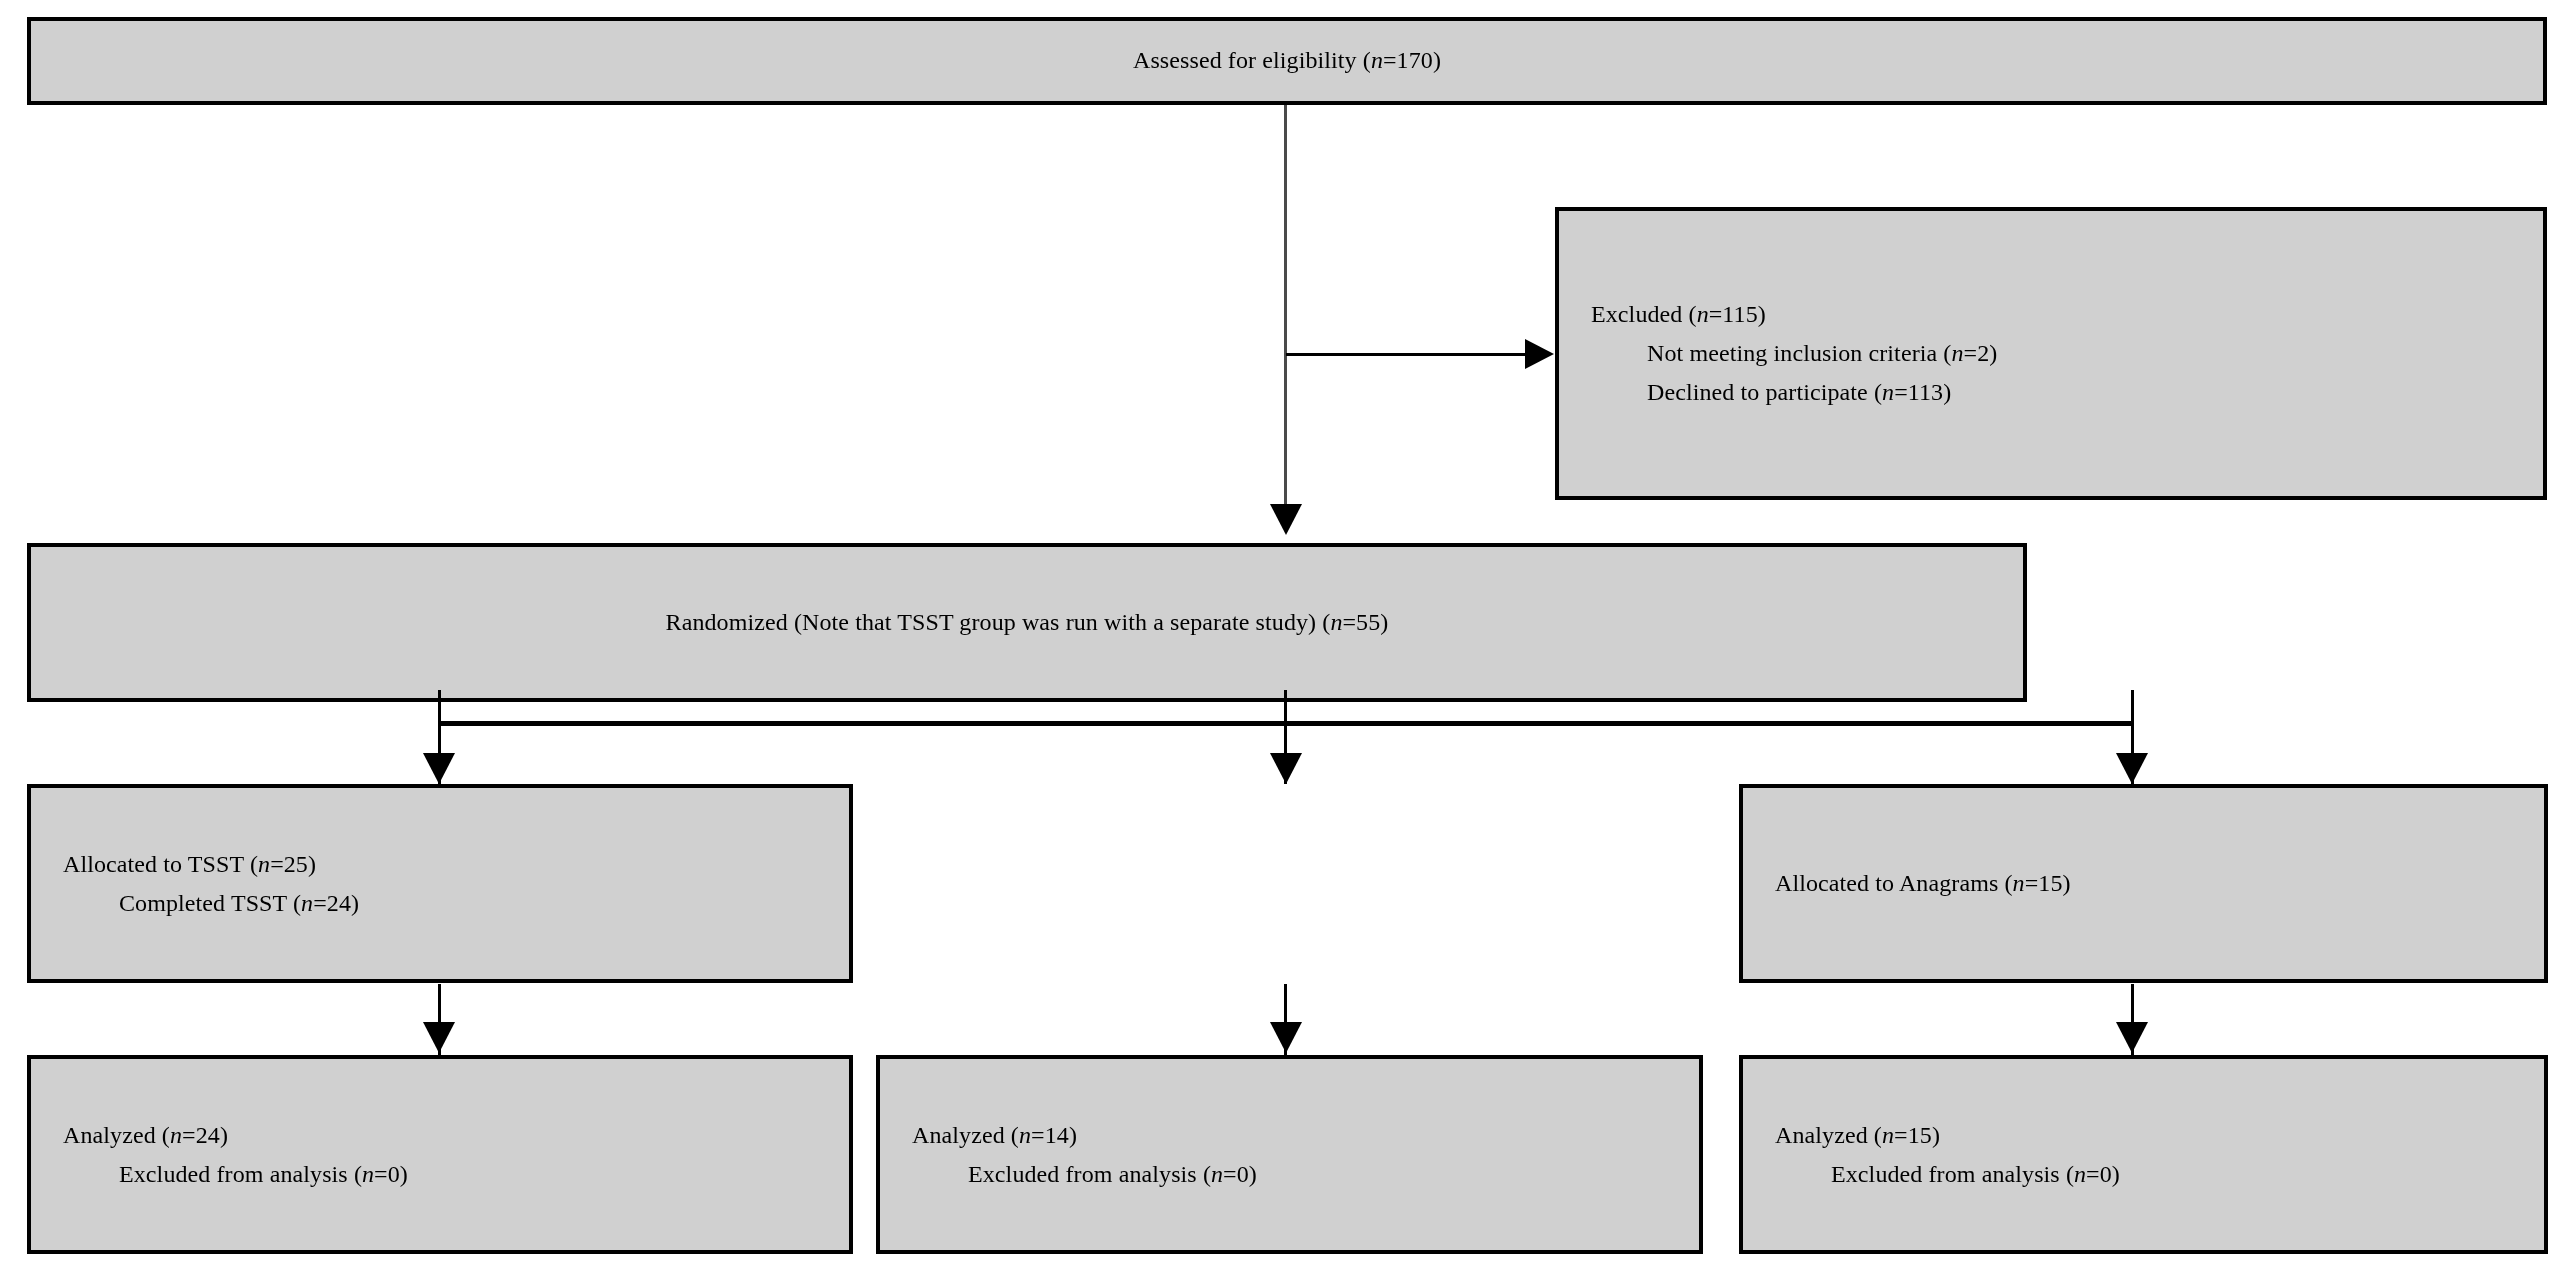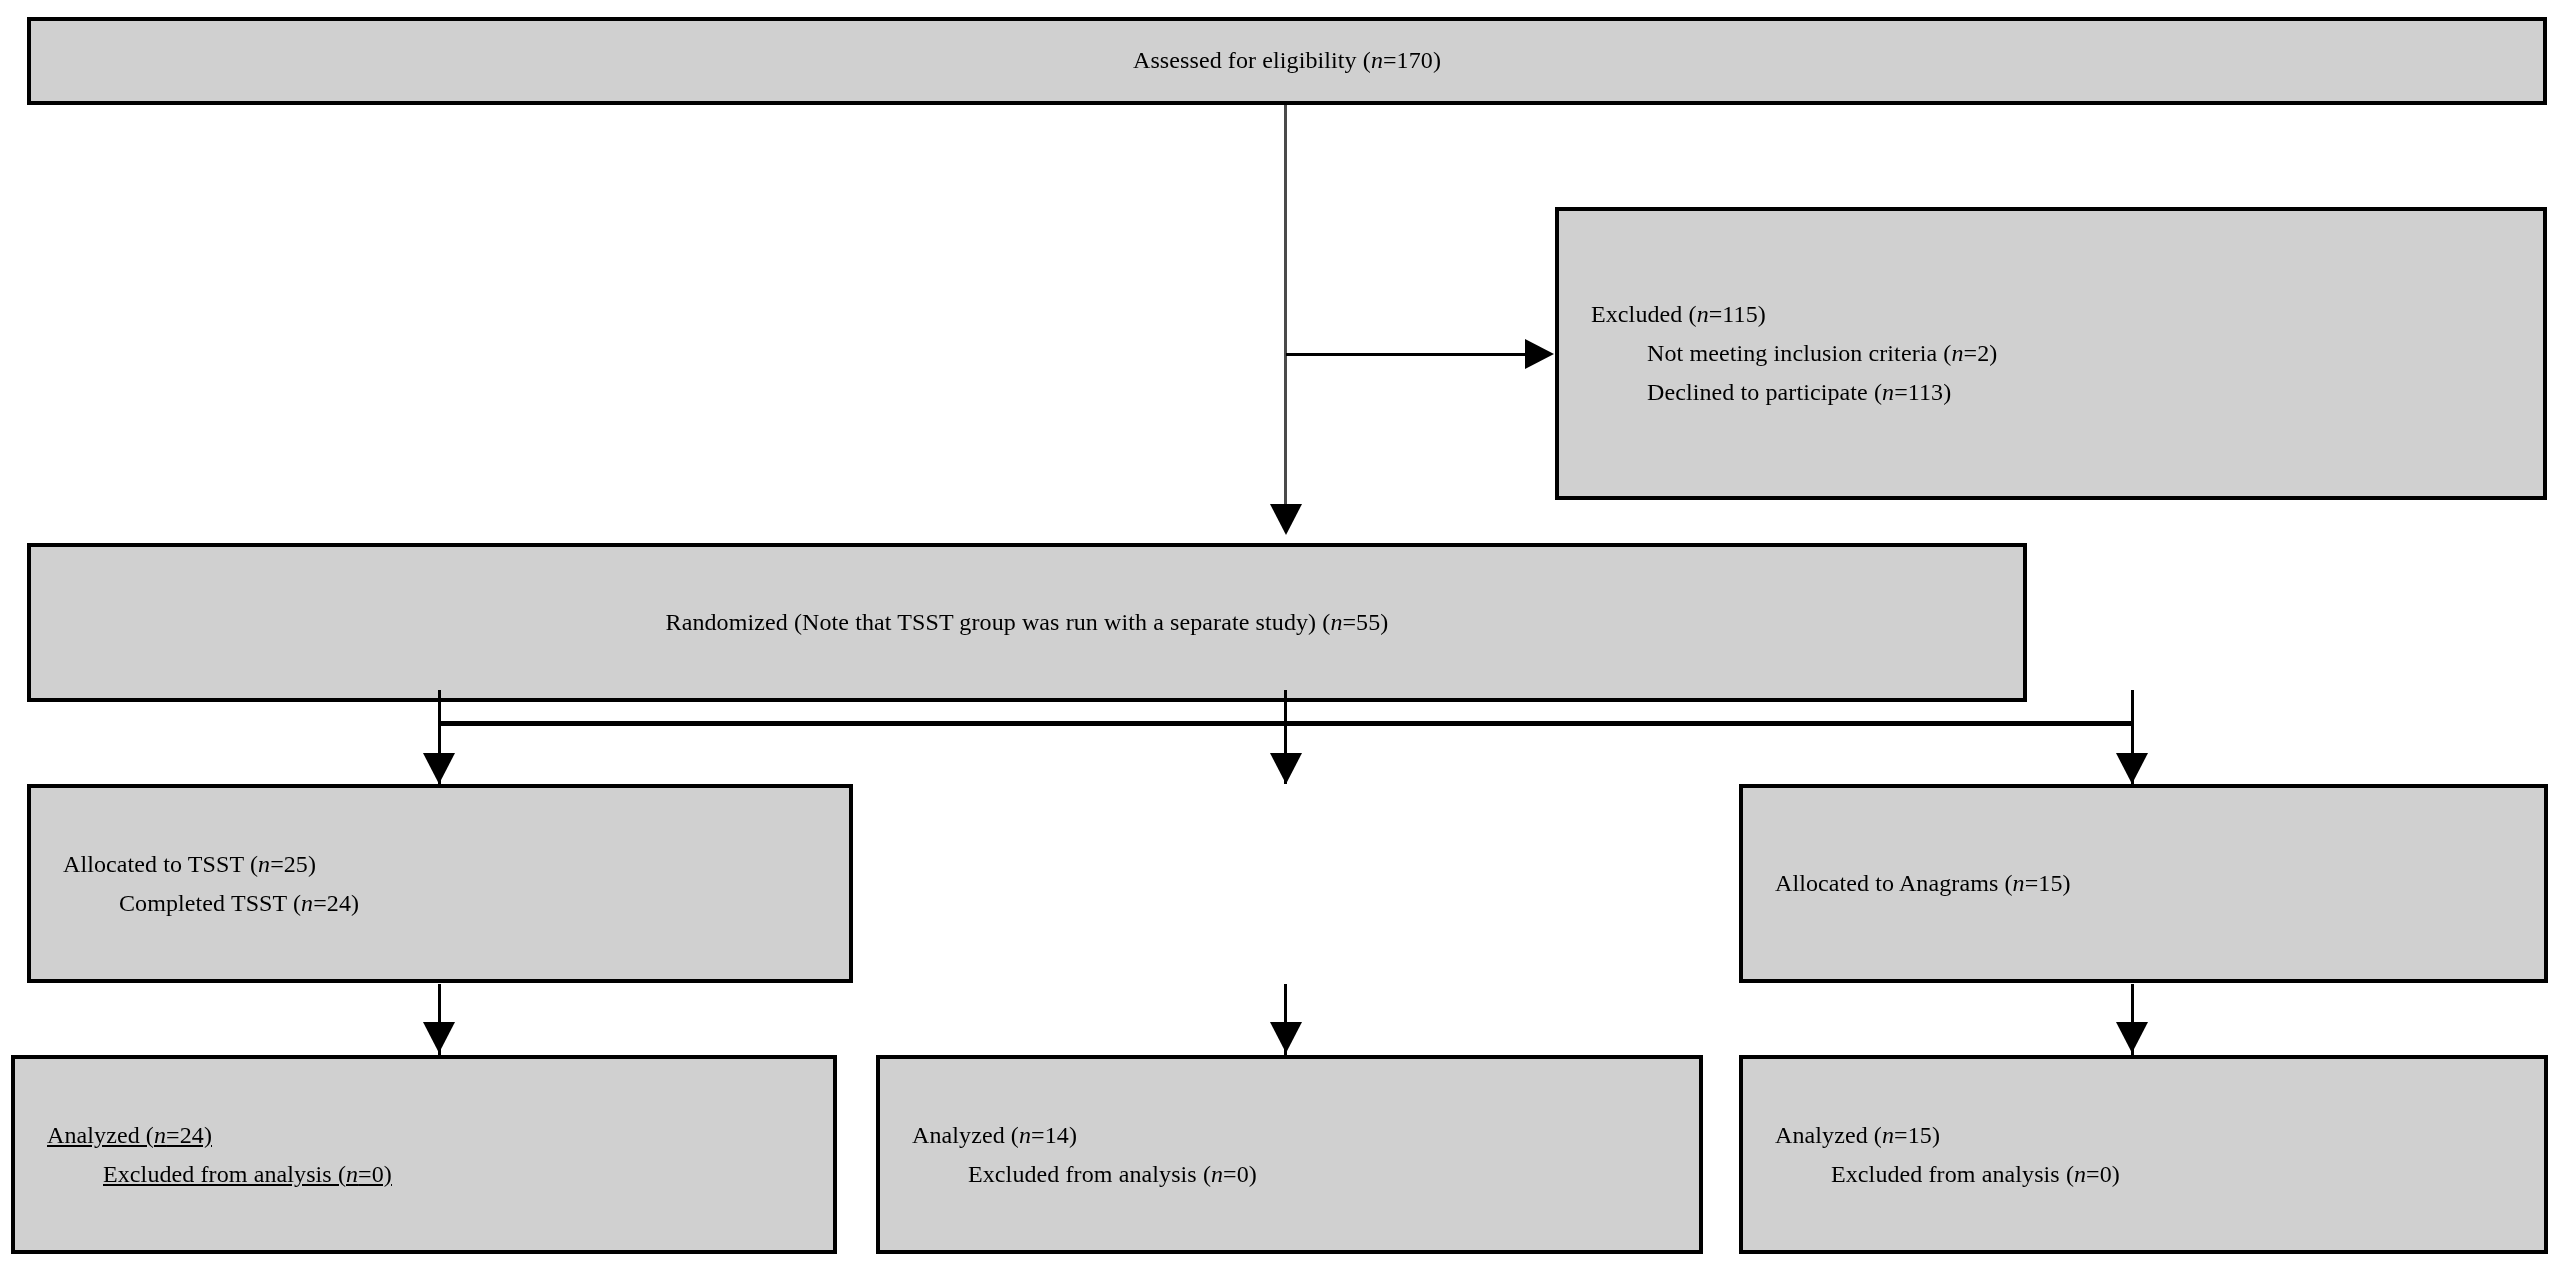--- a/index.html
+++ b/index.html
@@ -149,21 +149,21 @@
 
   <div class="vline dark" style="left:438px; top:984px; height:71px;"></div>
   <div class="arrow-down" style="left:423px; top:1022px;"></div>
 
   <div class="vline dark" style="left:1284px; top:984px; height:71px;"></div>
   <div class="arrow-down" style="left:1270px; top:1022px;"></div>
 
   <div class="vline dark" style="left:2131px; top:984px; height:71px;"></div>
   <div class="arrow-down" style="left:2116px; top:1022px;"></div>
 
-  <div class="node" style="left:11px; top:1055px; width:826px; height:199px;text-decoration:underline;">
+  <div class="node" style="left:27px; top:1055px; width:826px; height:199px;">
     <div class="line pad"><span>Analyzed (</span><i>n</i><span>=24)</span></div>
     <div class="line indent"><span>Excluded from analysis (</span><i>n</i><span>=0)</span></div>
   </div>
 
   <div class="node" style="left:876px; top:1055px; width:827px; height:199px;">
     <div class="line pad"><span>Analyzed (</span><i>n</i><span>=14)</span></div>
     <div class="line indent"><span>Excluded from analysis (</span><i>n</i><span>=0)</span></div>
   </div>
 
   <div class="node" style="left:1739px; top:1055px; width:809px; height:199px;">

